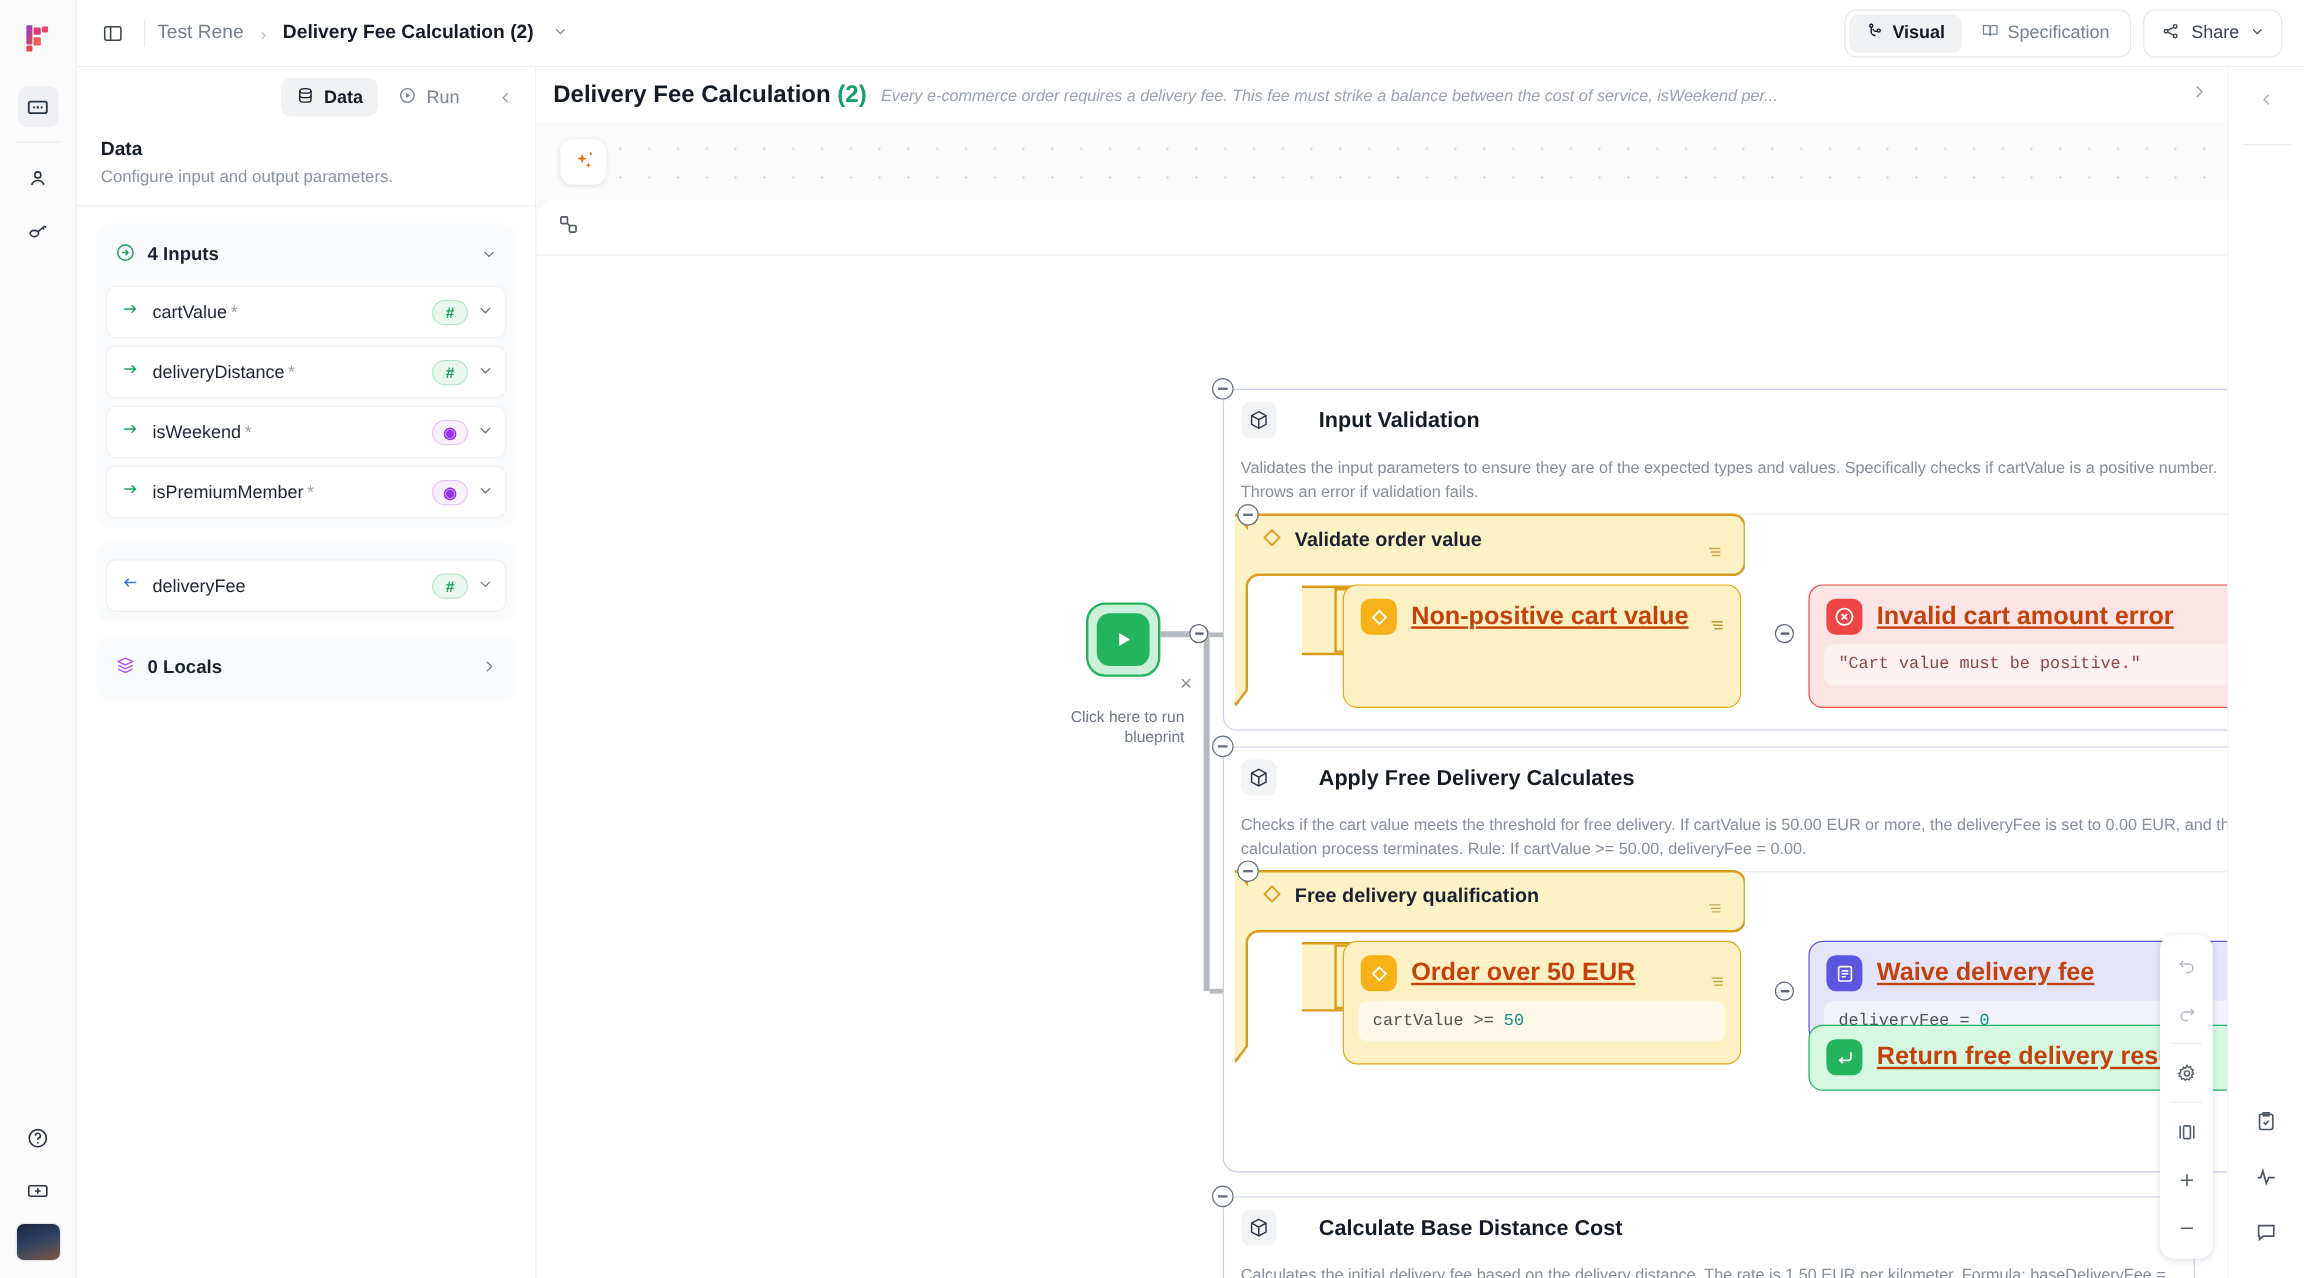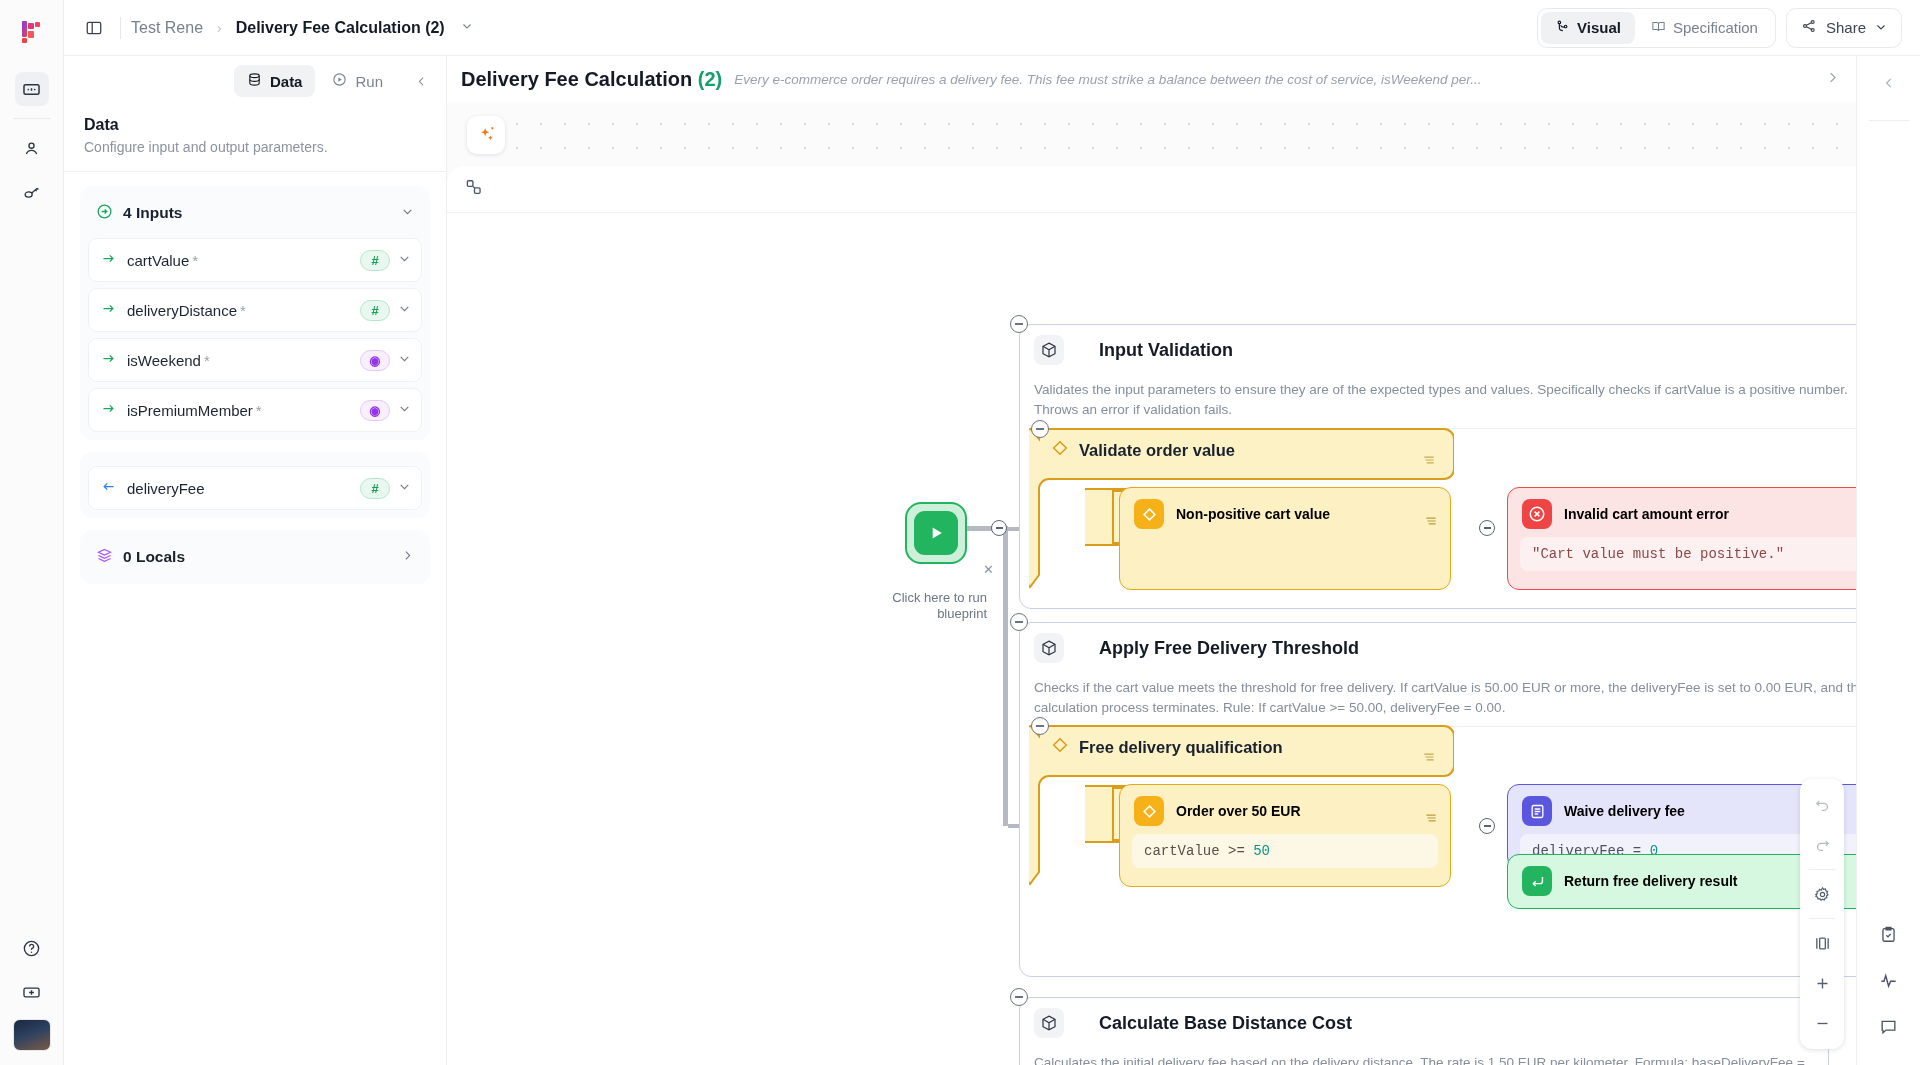--- a/index.html
+++ b/index.html
@@ -224,21 +224,21 @@
 
   
   .node {
     position:absolute; border-radius:12px; z-index:5;
   }
   .node-head { display:flex; align-items:center; padding: 11px 14px 0; position:relative; }
   .node-badge {
     width:30px; height:30px; border-radius:8px;
     display:flex; align-items:center; justify-content:center;
   }
-  .node-title { font-size:14px; font-weight:700; color:#000000; margin-left:12px; }
+  .node-title { font-size:21px; font-weight:700; color:#c2410c; margin-left:12px;text-decoration:underline; }
   .node-menu { position:absolute; right:12px; top:26px; font-size:13px; cursor:pointer; }
   .node-code {
     margin: 8px 12px 12px; border-radius:8px;
     font-family:"Liberation Mono", monospace; font-size:14px;
     padding: 9px 12px;
   }
   .num { color:#0d9488; }
 
   .node-yellow { background:#fdf0c3; border:1.7px solid #e5a818; }
   .node-yellow .node-badge { background:#f5b117; color:#fff; }
@@ -704,21 +704,21 @@
 
           <div class="section" style="left:572px; top:520px; width:890px; height:355px;">
             <div class="sec-collapse"></div>
             <div class="sec-head">
               <span class="sec-icon">
                 <svg width="18" height="18" viewBox="0 0 24 24" fill="none" stroke="currentColor" stroke-width="1.6">
                   <path d="M12 2.8l8 4.3v9.8l-8 4.3-8-4.3V7.1z"></path>
                     <path d="M12 11.6l8-4.5M12 11.6v9.6M12 11.6L4 7.1"></path>
                 </svg>
               </span>
-              <span class="sec-title">Apply Free Delivery Threshold</span>
+              <span class="sec-title">Apply Free Delivery Calculates</span>
             </div>
             <div class="sec-desc">Checks if the cart value meets the threshold for free delivery. If cartValue is 50.00 EUR or more, the deliveryFee is set to 0.00 EUR, and the calculation process terminates. Rule: If cartValue &gt;= 50.00, deliveryFee = 0.00.</div>
           </div>
 
           <div class="cond" style="left:582px; top:622px; width:425px; height:165px;">
             <svg width="425" height="165" viewBox="0 0 425 165" style="position:absolute;left:0;top:0;">
               <path d="M10 12 a10 10 0 0 1 10 -10 H415 a10 10 0 0 1 10 10 V42 a10 10 0 0 1 -10 10 H20 a10 10 0 0 0 -10 10 V148 l-9 12 l-9 -12 V12 a10 10 0 0 1 10 -10 Z" fill="#fdf2c5" stroke="#d99c1b" stroke-width="2"></path>
               <path d="M56 62 H120 a0 0 0 0 1 0 0 V118 a0 0 0 0 1 0 0 H56" fill="#fdf2c5" stroke="#d99c1b" stroke-width="2"></path>
               <path d="M84 64 H108 l14 26 l-14 26 H84 Z" fill="#fdf2c5" stroke="#d99c1b" stroke-width="2"></path>
             </svg>

